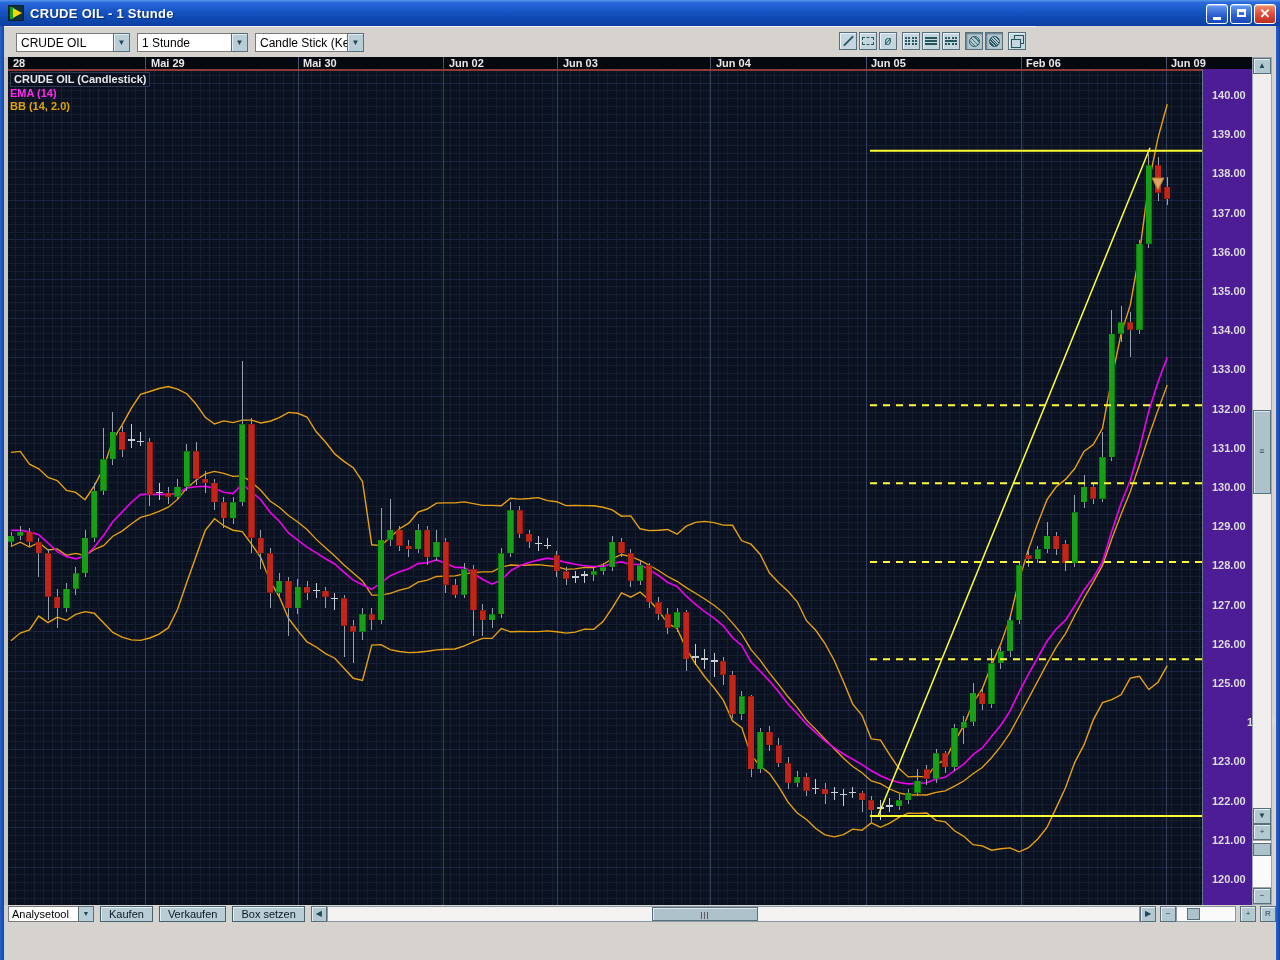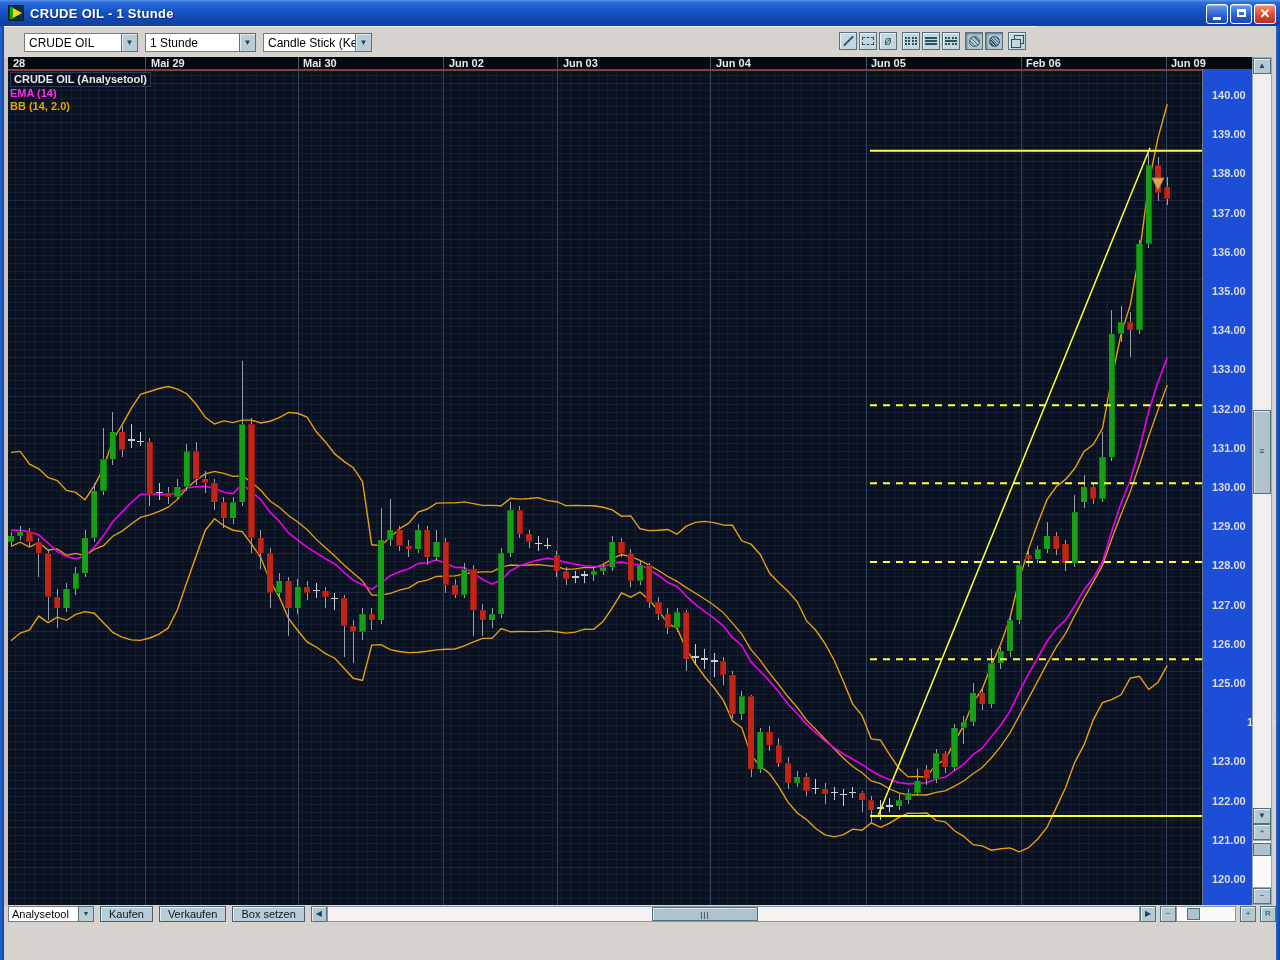--- a/index.html
+++ b/index.html
@@ -20,21 +20,21 @@
   #win-buttons { position:absolute; right:4px; top:4px; display:flex; gap:2px; }
   .win-btn { width:22px; height:20px; border:1px solid #fff; border-radius:3px; color:#fff;
     font-size:12px; line-height:18px; text-align:center; font-weight:bold;
     background:linear-gradient(180deg,#6a9cf0,#2a5cd0 60%,#1a48b8); box-shadow:inset 0 1px 0 #9ec0f8; }
   .win-btn.close { background:linear-gradient(180deg,#f0926a,#dd4836 55%,#b8301e); box-shadow:inset 0 1px 0 #f8c0a8; font-size:13px; }
   .win-btn.min span { display:block; width:8px; height:3px; background:#fff; margin:12px auto 0; }
   .win-btn.restore span { display:block; width:9px; height:8px; border:2px solid #fff; border-top-width:3px; margin:4px auto 0; }
 
   
   #toolbar { position:absolute; left:4px; top:26px; width:1032px; height:31px; background:#d6d3ce;
-    border-top:1px solid #f4f2ee; display:flex; align-items:center; padding-left:20px; z-index:40; }
+    border-top:1px solid #f4f2ee; display:flex; align-items:center; padding-left:12px; z-index:40; }
   .combo { display:flex; height:19px; margin-right:7px; }
   .combo .field { background:#fff; border:1px solid #7b7b7b; border-right:none; font-size:12px;
     padding:2px 4px 0 4px; color:#000; white-space:nowrap; overflow:hidden; }
   .combo .btn { width:17px; background:#b9cdd6; border:1px solid #58707c; color:#1e4654; font-size:8px;
     line-height:17px; text-align:center; box-shadow:inset 1px 1px 0 #e4eef2; }
   #c1 .field { width:97px; } #c2 .field { width:94px; } #c3 .field { width:92px; }
   #tool-buttons { position:absolute; right:10px; top:5px; display:flex; align-items:center; }
   .tool-btn { width:18px; height:18px; background:#c6d6de; border:1px solid #58707c;
     box-shadow:inset 1px 1px 0 #e8f2f6; margin-left:2px; display:flex; align-items:center; justify-content:center; }
   .tool-btn.pressed { background:#b2c6d0; box-shadow:inset 1px 1px 2px #5a7280; }
@@ -56,21 +56,21 @@
   #left-sliver { position:absolute; left:4px; top:57px; width:4px; height:866px; background:#c9c5bf; }
   #axis-strip { position:absolute; left:8px; top:57px; width:1244px; height:12px; background:#04080f; z-index:5; }
   .date-label { position:absolute; top:0; font-size:11px; font-weight:bold; color:#e8e8e8; white-space:nowrap; line-height:12px; }
   .date-sep { position:absolute; top:0; width:1px; height:12px; background:#44566e; }
   #red-line { position:absolute; left:8px; top:69px; width:1194px; height:2px; background:#8f3c38; z-index:6; }
   #plot { position:absolute; left:8px; top:71px; width:1194px; height:834px; background:#0a1222; overflow:hidden; }
   #legend { position:absolute; left:2px; top:1px; z-index:10; font-size:11px; font-weight:bold; line-height:13px; }
   #legend .item0 { color:#e8e8e8; background:rgba(10,16,30,.85); border:1px solid #2a3a52; padding:0 3px; display:inline-block; }
   #legend .item1 { color:#ff2af0; } #legend .item2 { color:#e0a600; }
 
-  #price-panel { position:absolute; left:1202px; top:69px; width:50px; height:836px; background:#1d4ed8;
+  #price-panel { position:absolute; left:1202px; top:69px; width:50px; height:836px; background:#4c1d95;
     border-left:1px solid #6a7684; z-index:5; }
   .price-label { position:absolute; left:9px; font-size:11px; font-weight:bold; color:#dcdcdc; }
 
   
   #vscroll { position:absolute; left:1252px; top:57px; width:20px; height:848px; background:#f0efed;
     border:1px solid #9aa6b0; display:flex; flex-direction:column; z-index:30; }
   .sb-btn { height:16px; width:18px; background:#b4c8d2; border:1px solid #58707c; box-shadow:inset 1px 1px 0 #e4eef2;
     color:#1e4654; font-size:8px; text-align:center; line-height:14px; flex:none; }
   #v-track { flex:1; position:relative; background:#f0efed; }
   #v-thumb { position:absolute; left:0; top:336px; width:18px; height:84px; background:#aec2cc; border:1px solid #58707c;
@@ -196,21 +196,21 @@
       <div class="date-label" style="left: 441px;">Jun 02</div>
       <div class="date-label" style="left: 555px;">Jun 03</div>
       <div class="date-label" style="left: 708px;">Jun 04</div>
       <div class="date-label" style="left: 863px;">Jun 05</div>
       <div class="date-label" style="left: 1018px;">Feb 06</div>
       <div class="date-label" style="left: 1163px;">Jun 09</div>
     </div>
   <div id="red-line"></div>
 
   <div id="plot">
-    <div id="legend"><div class="item0" style="color: rgb(232, 232, 232);">CRUDE OIL (Analysetool)</div><div class="item1" style="color: rgb(255, 42, 240);">EMA (14)</div><div class="item2" style="color: rgb(224, 166, 0);">BB (14, 2.0)</div></div>
+    <div id="legend"><div class="item0" style="color: rgb(232, 232, 232);">CRUDE OIL (Candlestick)</div><div class="item1" style="color: rgb(255, 42, 240);">EMA (14)</div><div class="item2" style="color: rgb(224, 166, 0);">BB (14, 2.0)</div></div>
   <svg width="1194" height="834">
         <g shape-rendering="crispEdges">
           <line x1="7.625" y1="0" x2="7.625" y2="834" stroke="#151f30" stroke-width="1"></line>
           <line x1="16.875" y1="0" x2="16.875" y2="834" stroke="#151f30" stroke-width="1"></line>
           <line x1="26.125" y1="0" x2="26.125" y2="834" stroke="#151f30" stroke-width="1"></line>
           <line x1="35.375" y1="0" x2="35.375" y2="834" stroke="#151f30" stroke-width="1"></line>
           <line x1="44.625" y1="0" x2="44.625" y2="834" stroke="#151f30" stroke-width="1"></line>
           <line x1="53.875" y1="0" x2="53.875" y2="834" stroke="#151f30" stroke-width="1"></line>
           <line x1="63.125" y1="0" x2="63.125" y2="834" stroke="#151f30" stroke-width="1"></line>
           <line x1="72.375" y1="0" x2="72.375" y2="834" stroke="#151f30" stroke-width="1"></line>

